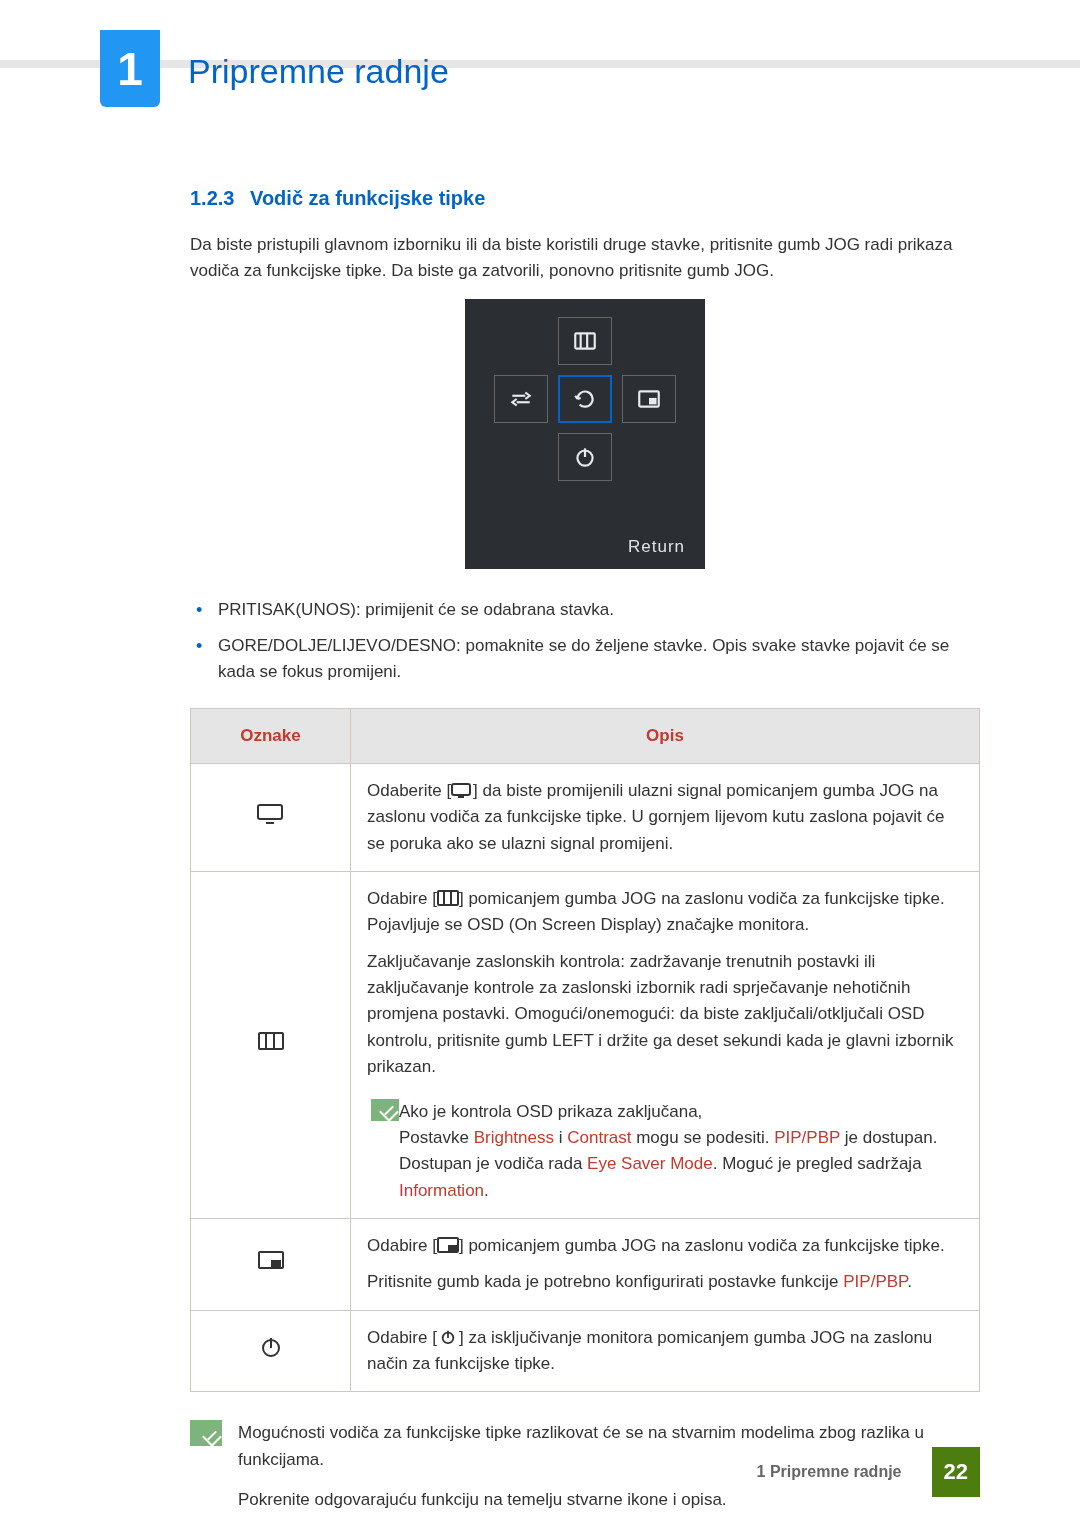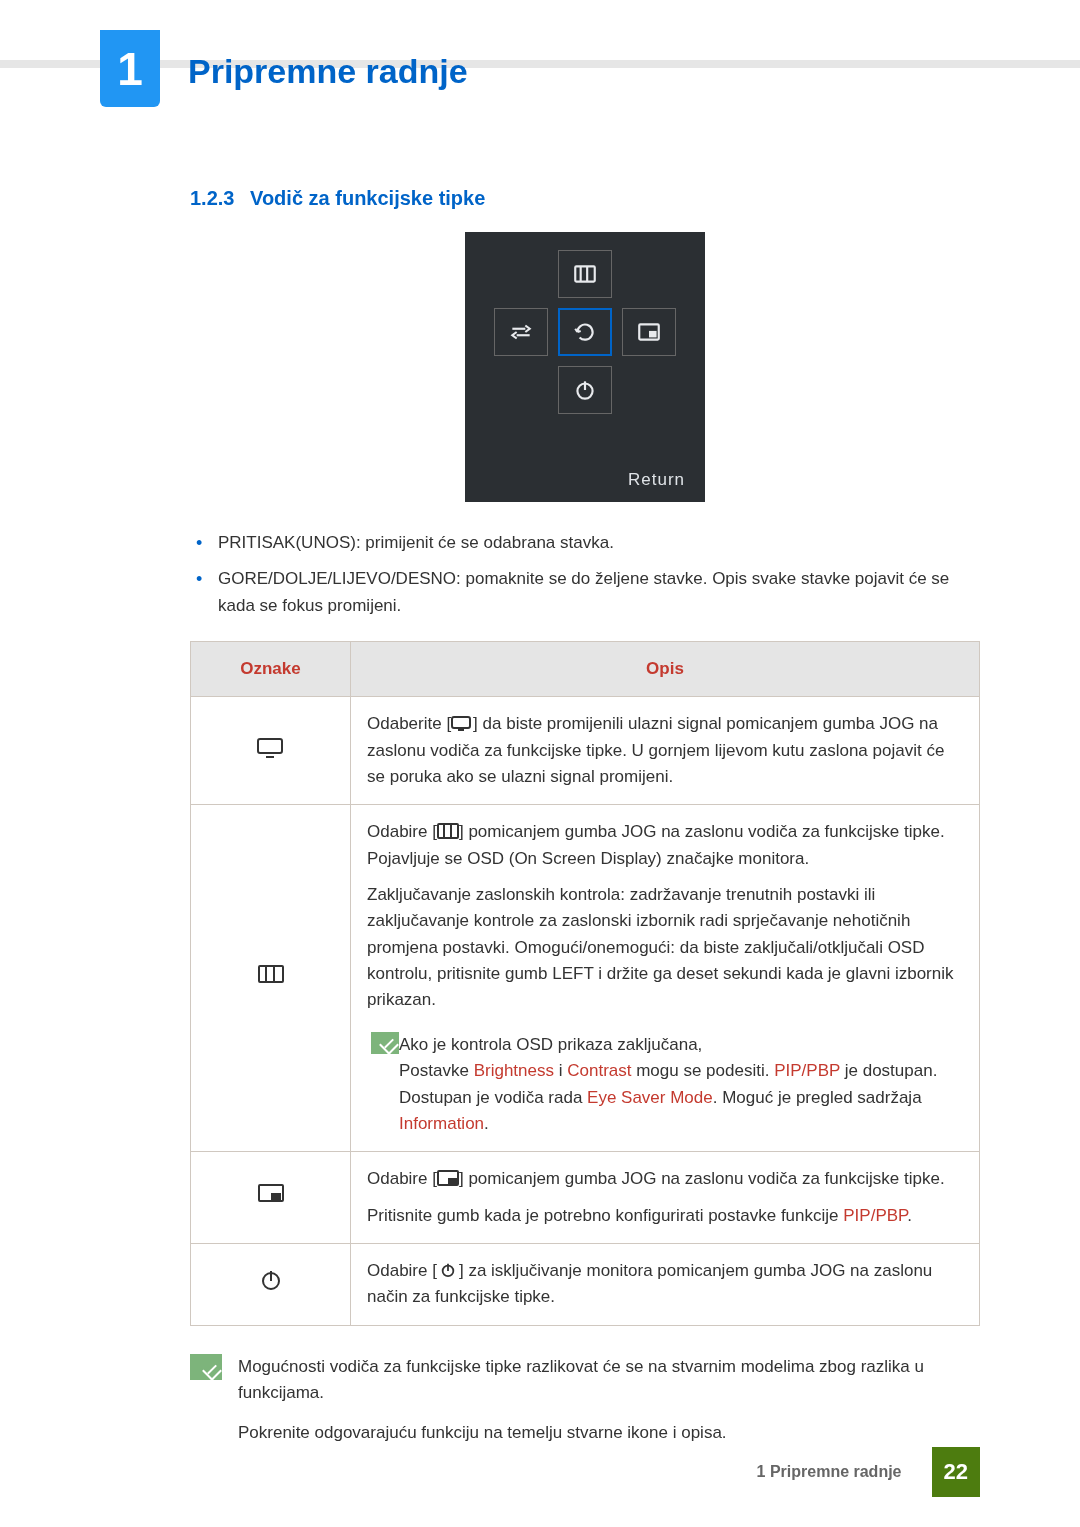--- a/index.html
+++ b/index.html
@@ -45,21 +45,21 @@
     background:#2196f3;
     color:#fff;
     display:flex;align-items:center;justify-content:center;
     font-size:46px;font-weight:700;
     border-radius:0 0 6px 6px;
     position:relative;z-index:1;
   }
   .chapter-title{
     font-size:34px;
     color:var(--blue);
-    font-weight:700;
+    font-weight:400;
     margin:22px 0 0 28px;
     position:relative;z-index:1;
   }
   .content{
     padding:0 100px 0 190px;
   }
   .sec-heading{
     color:var(--blue);
     font-size:20px;
     font-weight:700;
@@ -190,20 +190,21 @@
     <div class="chapter-title">Pripremne radnje</div>
   </header>
 
   <main class="content">
 
     <h2 class="sec-heading">
       <span class="sec-num">1.2.3</span>
       <span>Vodič za funkcijske tipke</span>
     </h2>
 
+    <p class="body">Da biste pristupili glavnom izborniku ili da biste koristili druge stavke, pritisnite gumb JOG radi prikaza vodiča za funkcijske tipke. Da biste ga zatvorili, ponovno pritisnite gumb JOG.</p>
 
     <div class="osd-wrap">
       <div class="osd">
         <div class="osd-row">
           <div class="osd-cell">
             <svg viewBox="0 0 24 24">
                 <rect x="3" y="5" width="18" height="14" rx="1"></rect>
                 <line x1="8" y1="5" x2="8" y2="19"></line>
                 <line x1="14" y1="5" x2="14" y2="19"></line>
               </svg>

